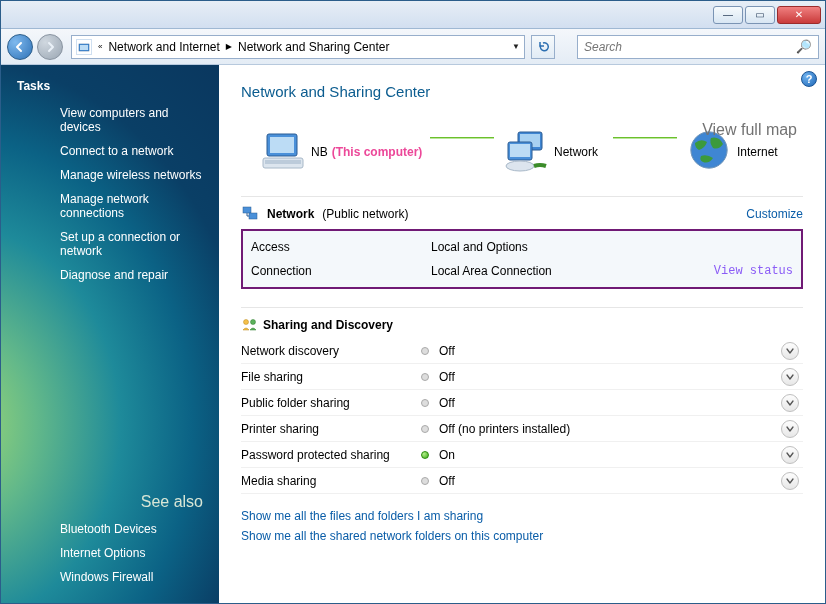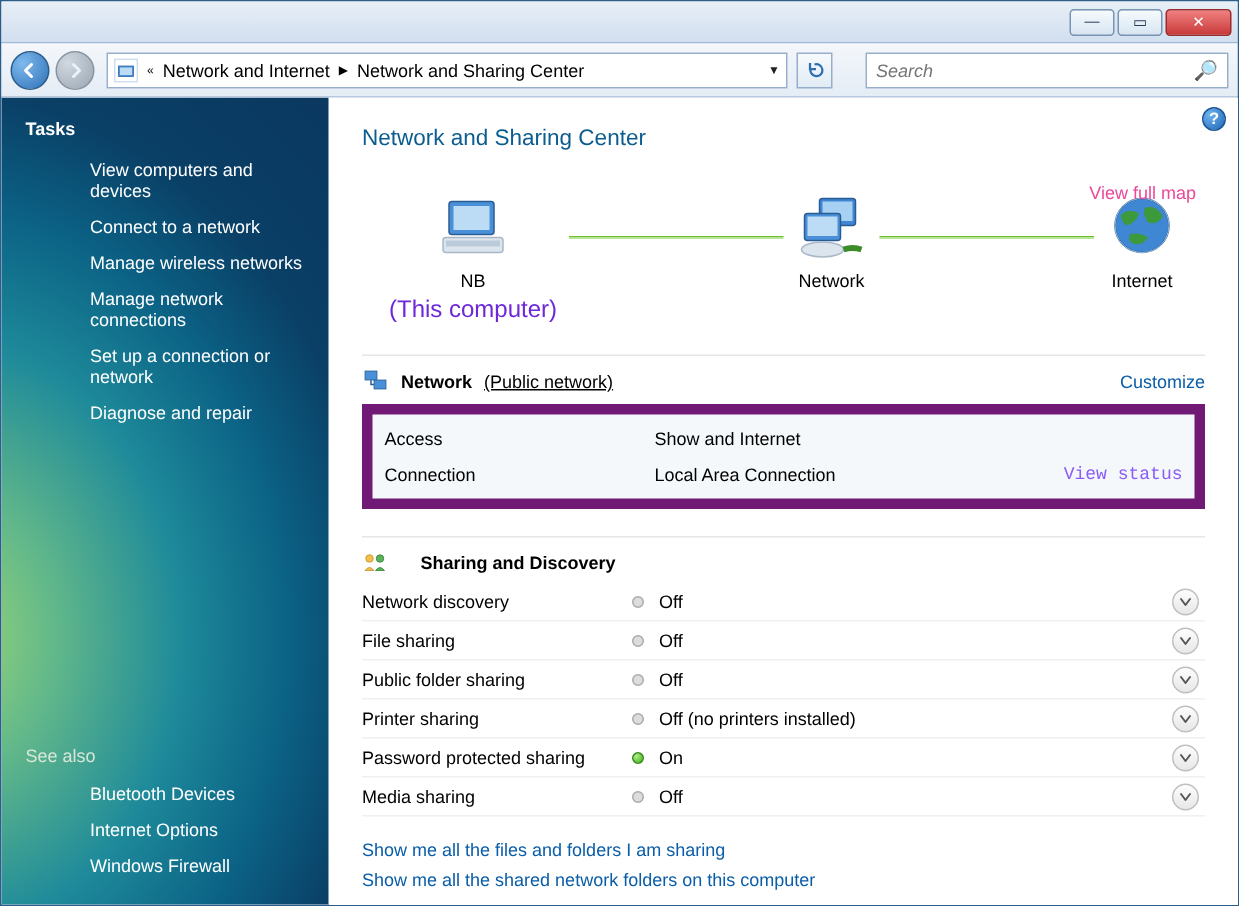--- a/index.html
+++ b/index.html
@@ -16,41 +16,41 @@
   .addrbar .sep { color:#000; font-size:8px; }
   .refreshbtn { width:24px; height:24px; border:1px solid #97aecb; background:linear-gradient(#f6fafc,#e1ebf5); display:flex;align-items:center;justify-content:center; color:#2c6fb1; font-size:13px; margin-left:2px;}
   .searchbox { flex:1; height:24px; border:1px solid #97aecb; background:#fff; display:flex; align-items:center; padding: 0 6px; margin-left:18px; justify-content:space-between;}
   .searchbox input { border:none; outline:none; width: calc(100% - 18px); font-size:12px; font-style:italic; color:#888;}
   .searchicon { color:#4d77bd; font-size:13px; transform: scaleX(-1);}
   .body { flex:1; display:flex; overflow:hidden; }
   .sidebar { width: 218px; background: radial-gradient(ellipse 420px 520px at -40px 360px, #a0da74 0%, #62b88a 18%, #1e8a9a 38%, #0b6285 55%, #0a3f66 70%, #0a355d 100%); color:#fff; padding: 14px 16px; display:flex; flex-direction:column; }
   .sidebar .tasks-head { font-weight:bold; font-size:12px; margin-bottom:8px; }
   .sidebar a { color:#fff; text-decoration:none; display:block; padding:5px 0; font-size:12px; cursor:pointer;margin-left:43px; }
   .sidebar .spacer { flex:1; }
-  .sidebar .seealso-head { color:#d8e6d6; font-size:12px; margin-bottom:6px; margin-top: 20px;}
+  .sidebar .seealso-head { color:#d8e6d6; font-size:16px; margin-bottom:6px; margin-top: 20px; text-align: right;}
   .main { flex:1; background:#fff; overflow:auto; position:relative; }
   .helpicon { position:absolute; top:6px; right:8px; width:16px; height:16px; border-radius:50%; background:radial-gradient(circle at 30% 30%, #6fb3f0, #1f66b5); color:#fff; font-size:11px; font-weight:bold; display:flex;align-items:center;justify-content:center; border:1px solid #1a5596;}
   .pagetitle { color:#0b5c8f; font-size:15px; padding: 18px 0 18px 22px; }
-  .fullmap { position:absolute; right:28px; top:56px; color:#ec4899; font-size:12px; cursor:pointer;}
+  .fullmap { position:absolute; right:28px; top:56px; color:#737373; font-size:16px; cursor:pointer;}
   .map { display:flex; align-items:center; justify-content:space-around; padding: 10px 40px 10px 40px; }
-  .mapnode { display:flex; flex-direction:column; align-items:center; gap:4px; }
+  .mapnode { display:flex; align-items:center; gap:4px; }
   .mapnode .lbl { font-size:12px; color:#000; text-align:center;}
-  .mapnode .sub { font-size:16px; color:#6d28d9; }
+  .mapnode .sub { font-size:12px; color:#ec4899;font-weight:bold; }
   .mapconn { flex:1; height:2px; background:linear-gradient(to right, #7ccb3f, #7ccb3f); margin: 0 8px; margin-top:-28px; border-top:1px solid #6cbf2d; border-bottom:1px solid #b9e89a; }
   .section { margin: 10px 22px 0 22px; }
   .nethdr { border-top:1px solid #e6e6e6; padding:8px 0 6px 0; display:flex; align-items:center; gap:8px; }
   .nethdr .title { font-weight:bold; font-size:12px; }
-  .nethdr .ptype { font-size:12px;text-decoration:underline; }
+  .nethdr .ptype { font-size:12px; }
   .nethdr .customize { margin-left:auto; color:#0a5da8; cursor:pointer;}
-  .infobox { background:#f4f8fb; border:7px solid #701a75; padding:4px 8px; }
+  .infobox { background:#f4f8fb; border:2px solid #701a75; padding:4px 8px; }
   .inforow { display:flex; align-items:center; height:24px; }
   .inforow .k { width:180px; }
   .inforow .v { color:#000; }
   .inforow .viewstatus { margin-left:auto; color:#8b5cf6; cursor:pointer;font-family:Liberation Mono, monospace;}
-  .sdhdr { border-top:1px solid #e6e6e6; margin-top:18px; padding:8px 0 4px 0; display:flex; align-items:center; gap:21px; font-weight:bold;}
+  .sdhdr { border-top:1px solid #e6e6e6; margin-top:18px; padding:8px 0 4px 0; display:flex; align-items:center; gap:4px; font-weight:bold;}
   .sdrow { display:flex; align-items:center; height:26px; border-bottom:1px solid #f0f0f0; }
   .sdrow .k { width:180px; }
   .sdrow .v { color:#000; }
   .sdrow .bullet { width:8px; height:8px; border-radius:50%; background:#ddd; border:1px solid #aaa; margin-right:10px; }
   .sdrow .bullet.on { background:radial-gradient(circle at 30% 30%, #b4f08b, #3eaa18); border-color:#2c8b0f; }
   .sdrow .expander { margin-left:auto; width:18px; height:18px; border:1px solid #bfbfbf; border-radius:50%; background:linear-gradient(#fdfdfd,#e7e7e7); display:flex; align-items:center; justify-content:center; font-size:9px; color:#555; cursor:pointer; margin-right:4px;}
   .links { padding: 12px 22px 18px 22px; }
   .links a { color:#0a5da8; display:block; padding:3px 0; text-decoration:none; cursor:pointer;}
   svg.icon { width:48px; height:48px; }
   .neticon-sm { width:18px; height:18px; }
@@ -170,21 +170,21 @@
             <rect x="8" y="8" width="8" height="6" fill="#4a90d9" stroke="#2a5c94" stroke-width="0.5"></rect>
             <path d="M6 8 L6 11 L8 11" stroke="#2a5c94" fill="none"></path>
           </svg>
           <span class="title">Network</span>
           <span class="ptype">(Public network)</span>
           <a class="customize">Customize</a>
         </div>
         <div class="infobox">
           <div class="inforow">
             <div class="k">Access</div>
-            <div class="v">Show and Internet</div>
+            <div class="v">Local and Options</div>
           </div>
           <div class="inforow">
             <div class="k">Connection</div>
             <div class="v">Local Area Connection</div>
             <a class="viewstatus">View status</a>
           </div>
         </div>
 
         <div class="sdhdr">
           <svg class="neticon-sm" viewBox="0 0 18 18">

